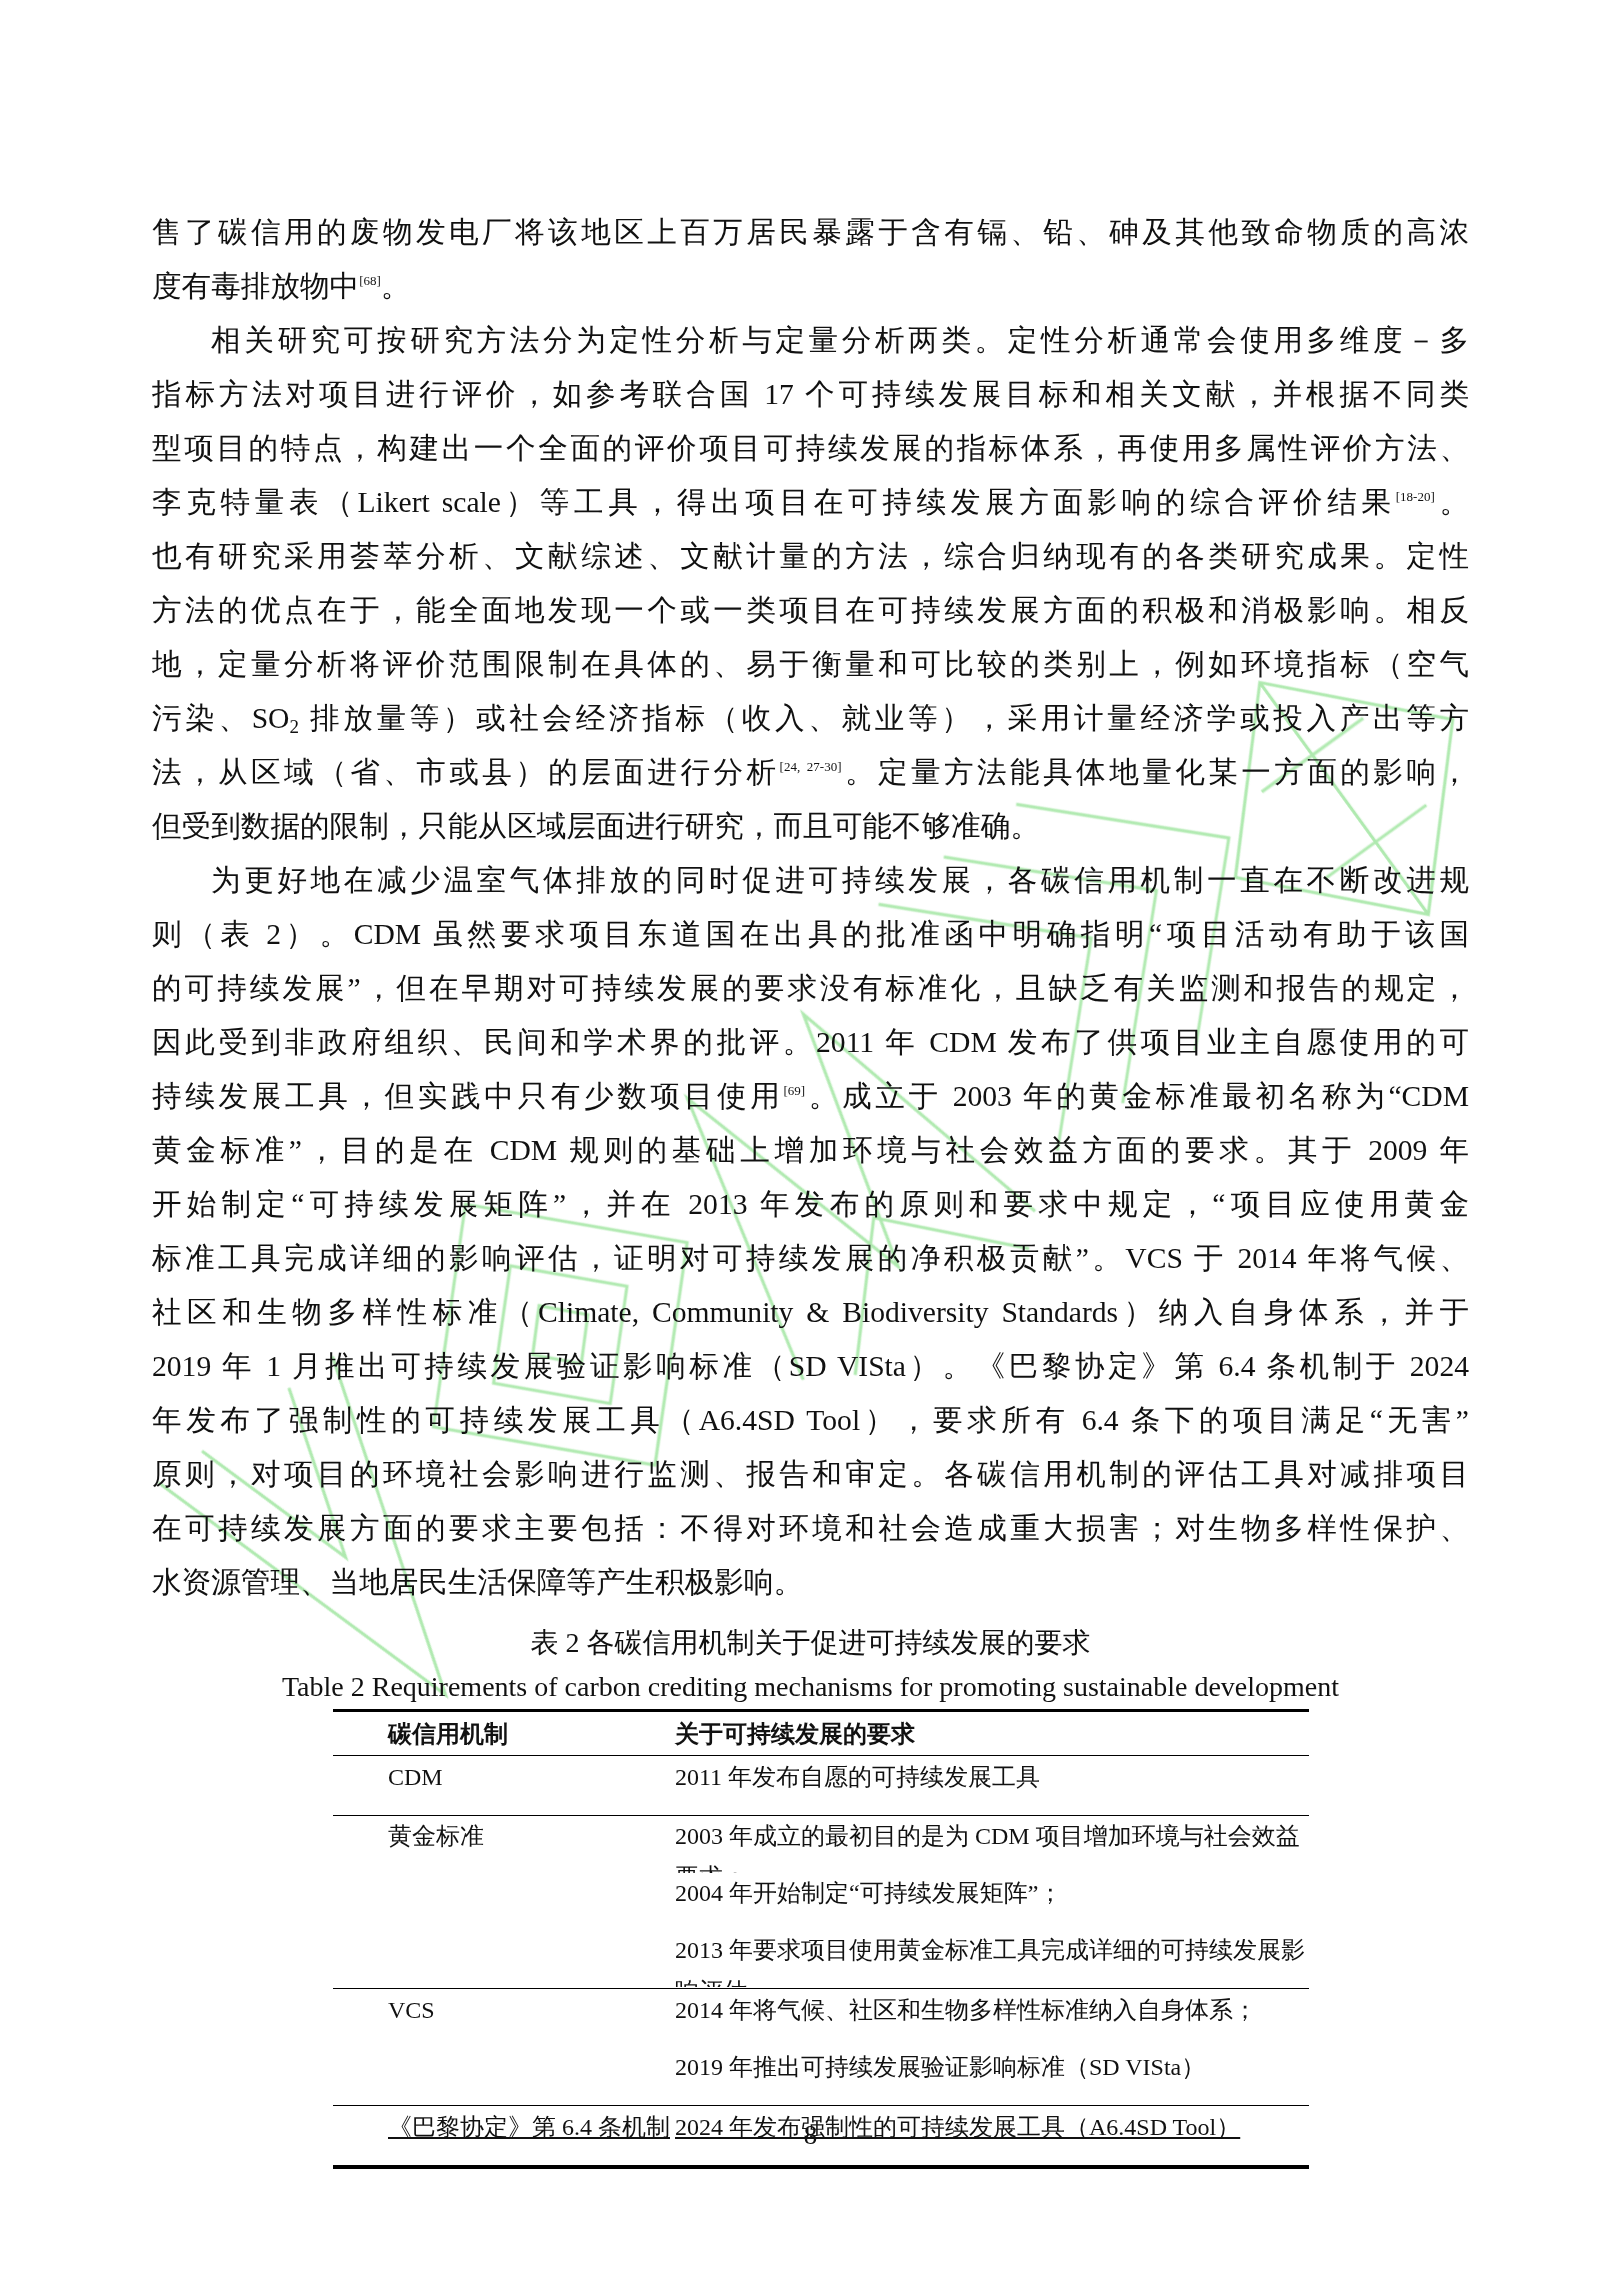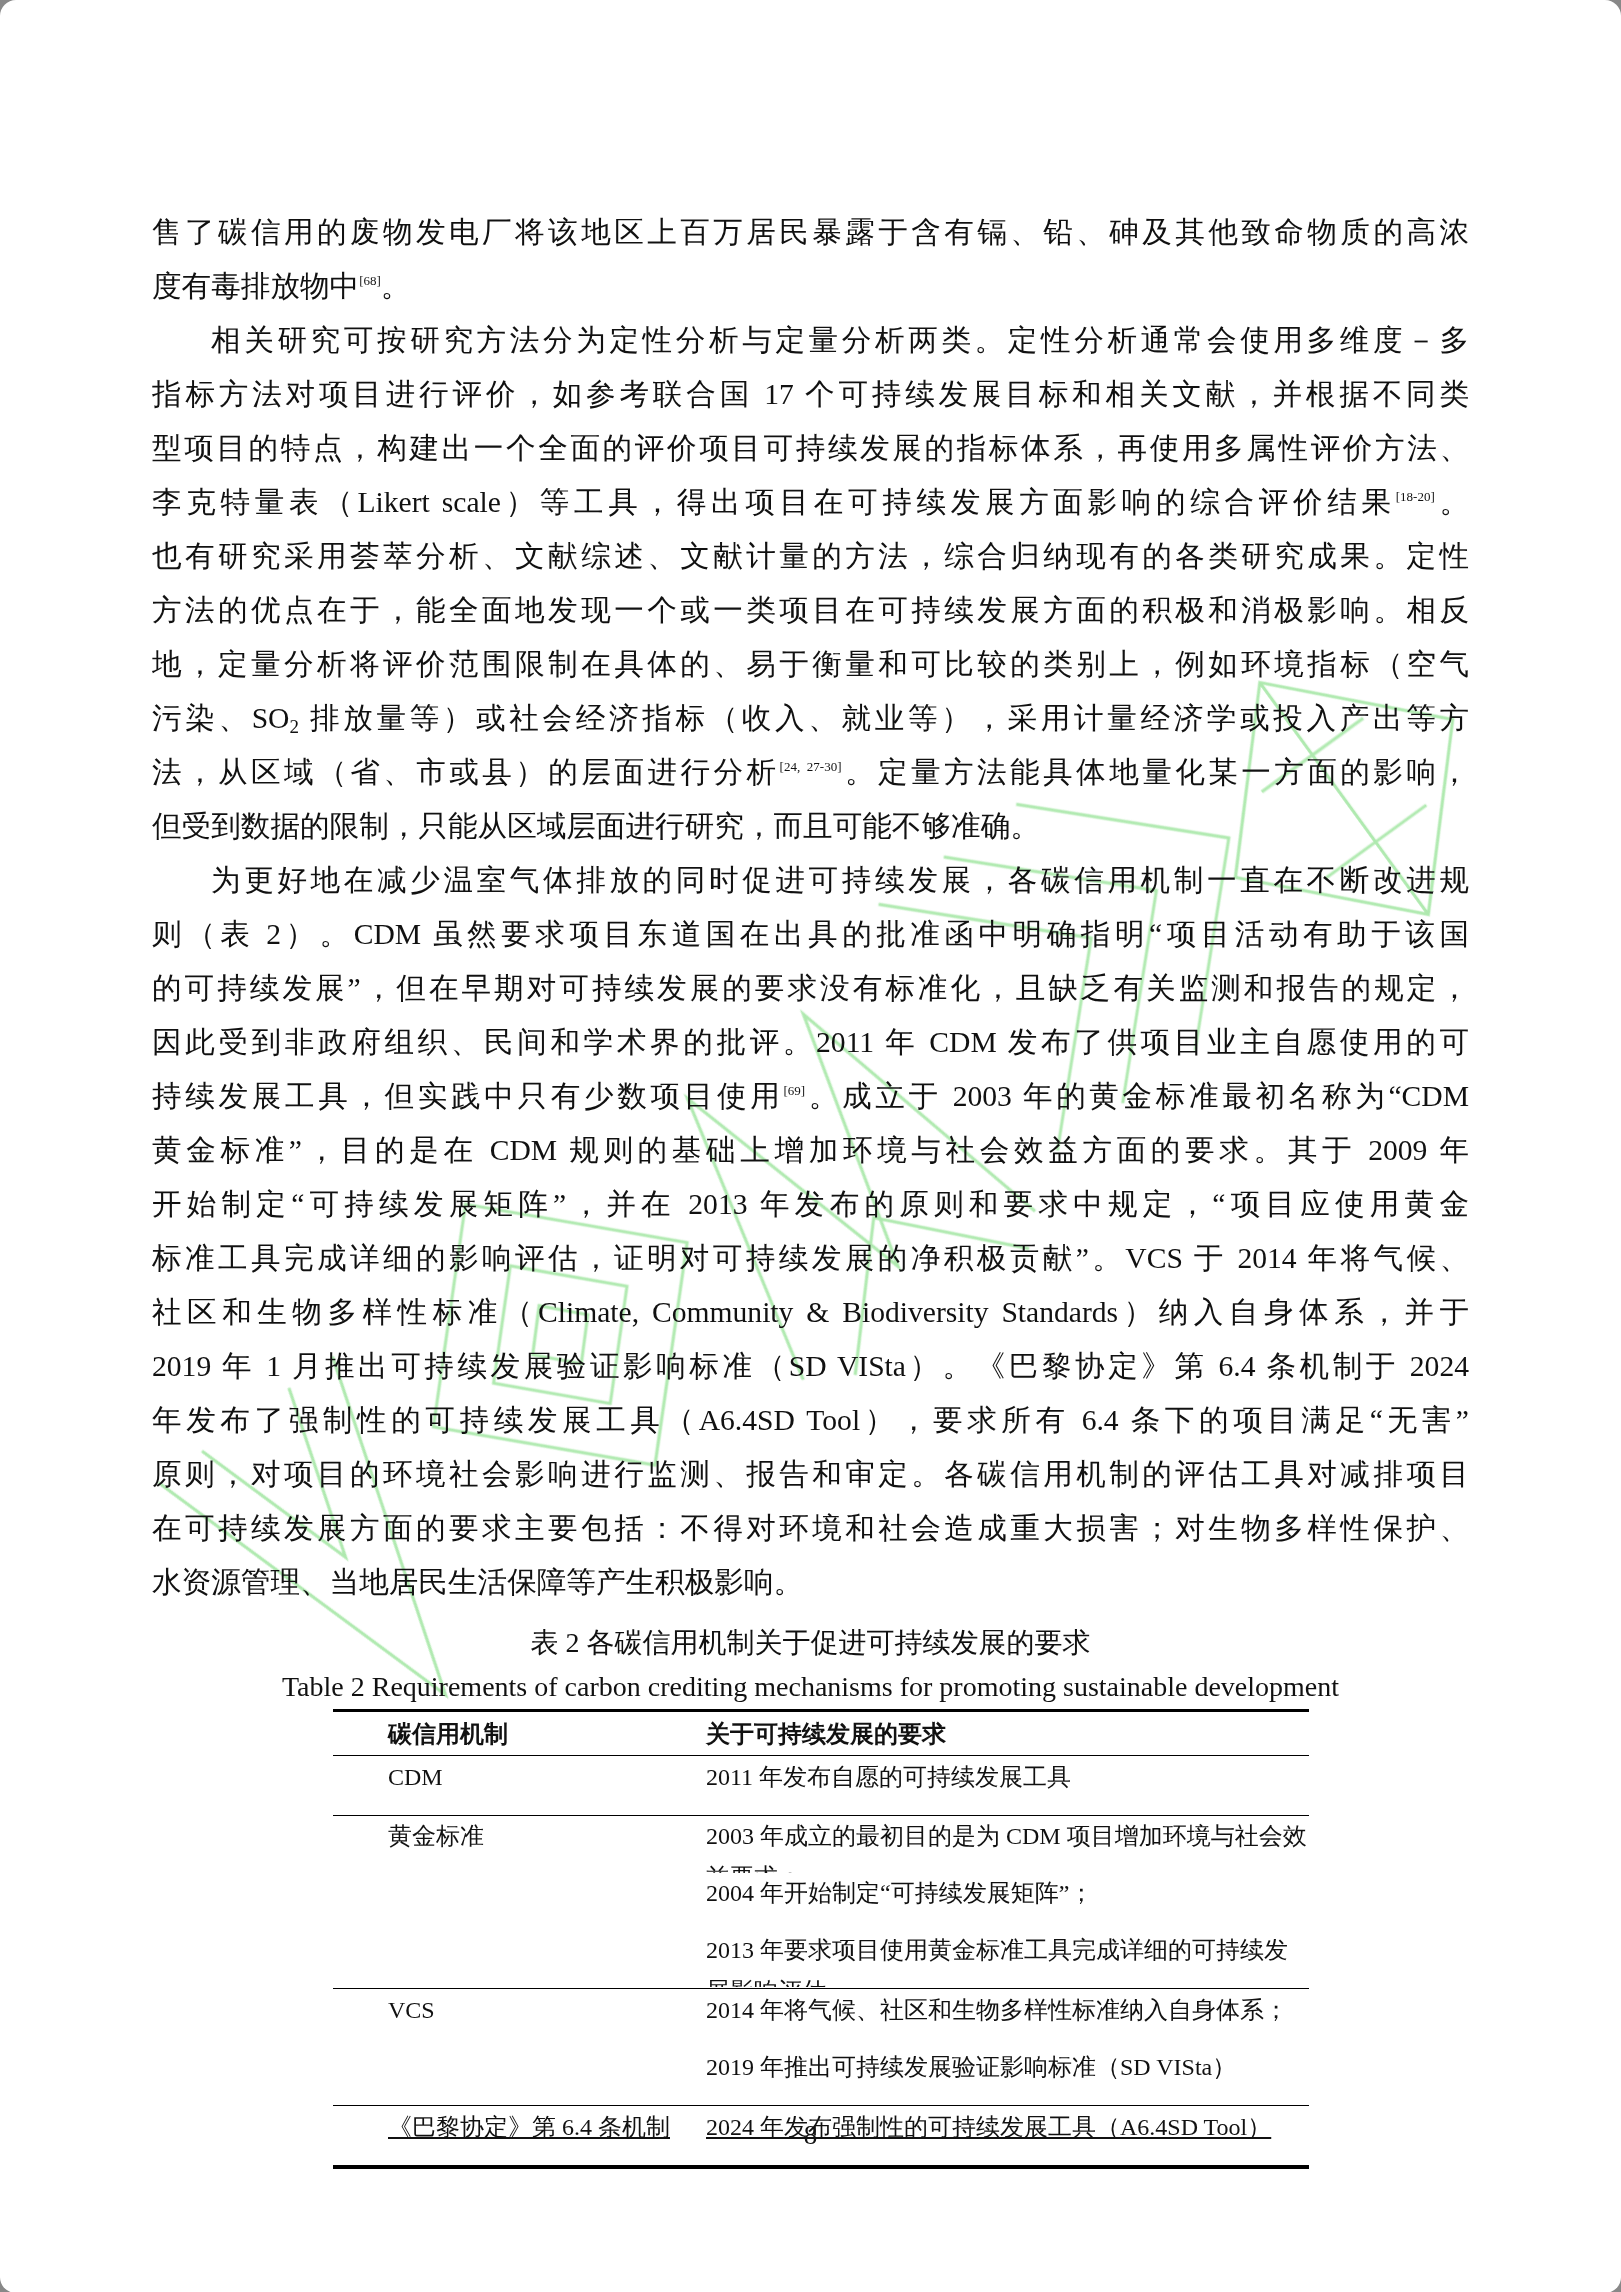--- a/index.html
+++ b/index.html
@@ -3,21 +3,20 @@
 <meta charset="utf-8">
 <style>
   html,body{margin:0;padding:0;background:#888;}
   .page{
     position:relative;
     width:1621px;height:2293px;
     background:#ffffff;
     font-family:"Liberation Serif","DejaVu Serif",serif;
     color:#111;
     overflow:hidden;
-    border-radius:16px;
   }
   
   .wm{position:absolute;left:0;top:0;width:1621px;height:2293px;z-index:0;pointer-events:none;}
   .content{position:relative;z-index:1;}
   
   .bodytext{
     position:absolute;left:152px;top:205px;width:1317px;
     font-size:29.6px;line-height:54px;
   }
   .bline{
@@ -37,21 +36,21 @@
   .cap-en{
     position:absolute;left:0;top:1669px;width:1621px;
     text-align:center;font-size:28px;line-height:36px;
   }
   
   .tbl{
     position:absolute;left:333px;top:1709px;width:976px;
     border-top:3.6px solid #000;border-bottom:4.5px solid #000;
     font-size:24px;line-height:41px;
   }
-  .trow{display:grid;grid-template-columns:342px 1fr;border-bottom:1.8px solid #000;padding:0.9px 0;gap:31px;}
+  .trow{display:grid;grid-template-columns:342px 1fr;border-bottom:1.8px solid #000;padding:0.9px 0;}
   .trow:last-child{border-bottom:none;text-decoration:underline;}
   .trow.thdr .c1,.trow.thdr .c2{
     font-family:"Liberation Sans","DejaVu Sans",sans-serif;font-weight:bold;
   }
   .c1{padding-left:55px;}
   .tline{height:57px;overflow:hidden;}
   
   .pagenum{
     position:absolute;left:0;top:2117px;width:1621px;
     text-align:center;font-size:27px;line-height:36px;

